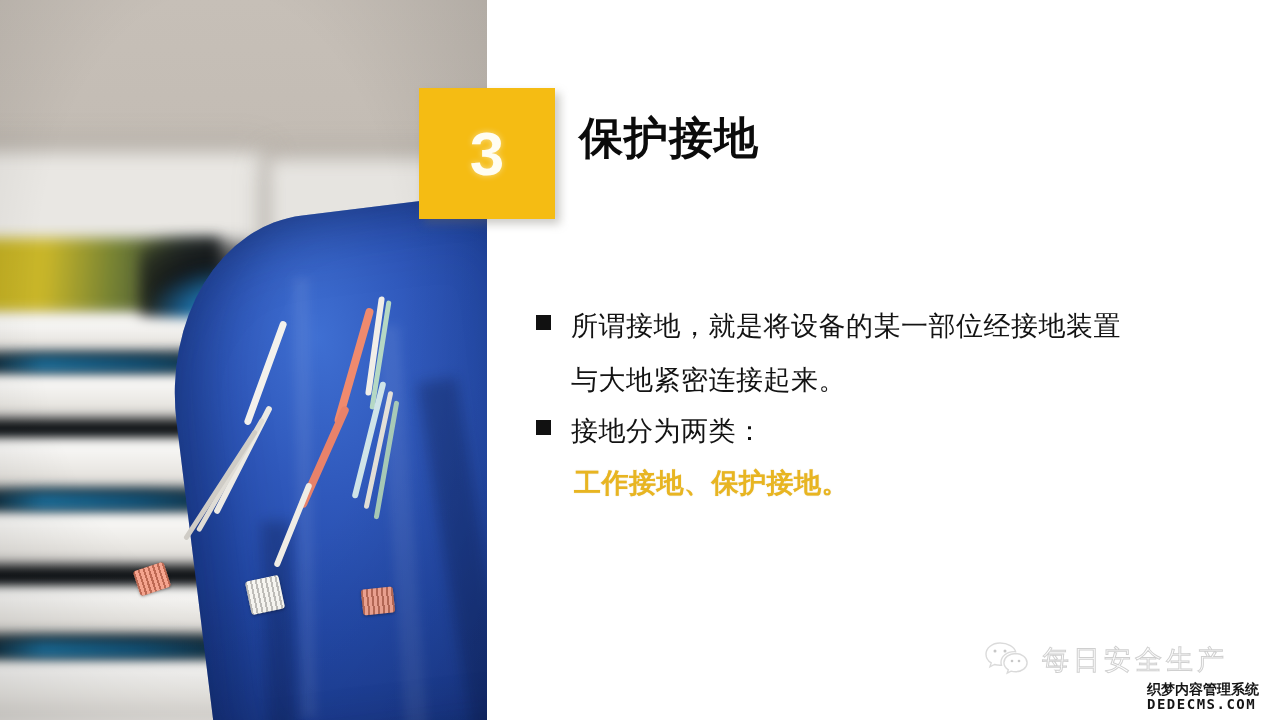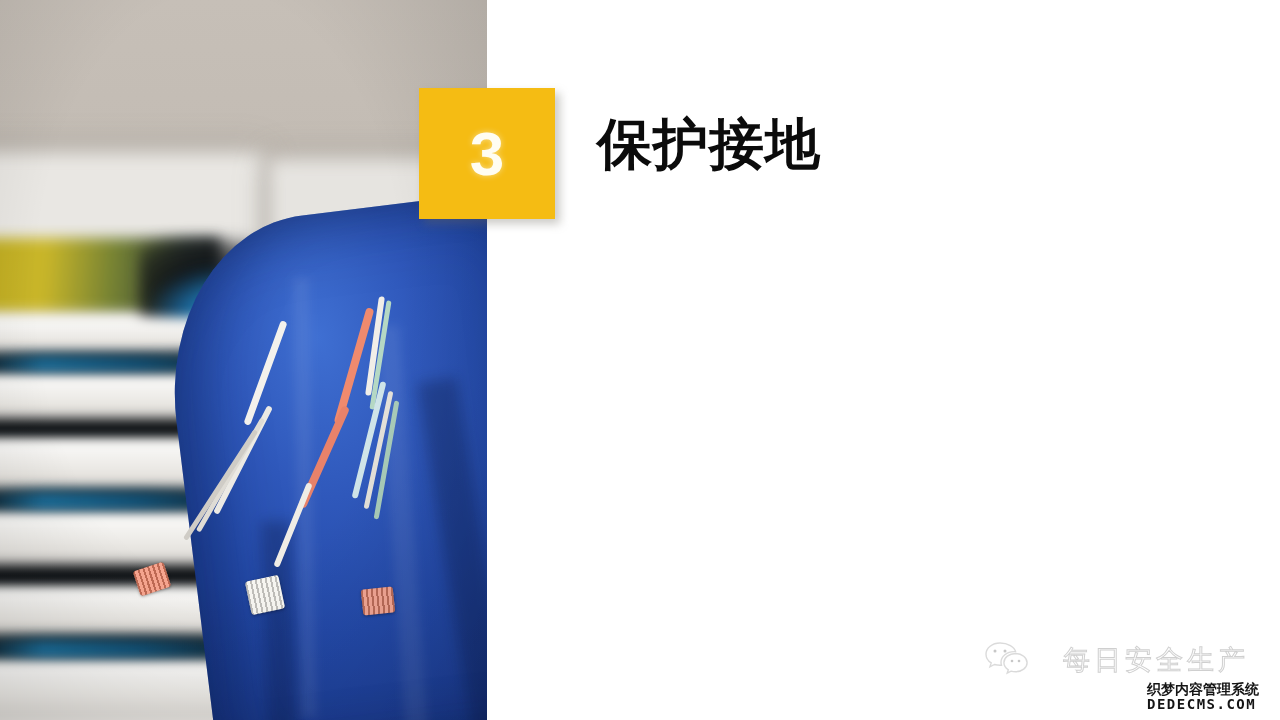--- a/index.html
+++ b/index.html
@@ -197,23 +197,23 @@
     font-size: 62px;
     font-weight: bold;
     line-height: 1;
     font-family: "Liberation Sans", "DejaVu Sans", sans-serif;
     text-shadow: 0 0 6px rgba(255,255,255,.5);
   }
 
   
   .title {
     position: absolute;
-    left: 597px;
+    left: 579px;
     top: 114px;
-    font-size: 55px;
+    font-size: 44px;
     font-weight: bold;
     color: #0b0b0b;
     letter-spacing: 1px;
     line-height: 1.1;
     white-space: nowrap;
     font-family: "DejaVu Sans", "Liberation Sans", sans-serif;
   }
 
   
   .body {
@@ -273,21 +273,20 @@
     opacity: .55;
   }
   .wm-wechat-icon { display: block; }
   .wm-wechat-text {
     font-size: 27px;
     letter-spacing: 4px;
     color: #ffffff;
     font-family: "DejaVu Sans", "Liberation Sans", sans-serif;
     -webkit-text-stroke: 1px #a9a9a9;
     text-shadow: 1px 1px 0 rgba(255,255,255,.9);
-    margin-left: 21px;
   }
   .wm-dede {
     position: absolute;
     left: 1147px;
     top: 682px;
     text-align: left;
     line-height: 1.05;
   }
   .wm-dede-cn {
     font-size: 14px;
@@ -370,20 +369,35 @@
     <div class="photo-vignette"></div>
   </div>
 
   <div class="badge-shadow"></div>
   <div class="badge">
     <span class="badge-number">3</span>
   </div>
 
   <div class="title">保护接地</div>
 
+  <div class="body">
+
+    <div class="bullet-line">
+      <span class="bullet-mark"></span>
+      <span class="bullet-text"> 所谓接地，就是将设备的某一部位经接地装置</span>
+    </div>
+    <div class="cont-line">与大地紧密连接起来。</div>
+
+    <div class="bullet-line">
+      <span class="bullet-mark"></span>
+      <span class="bullet-text">接地分为两类：</span>
+    </div>
+    <div class="highlight-line">工作接地、保护接地。</div>
+
+  </div>
 
   <div class="wm-wechat">
     <span class="wm-wechat-icon">
       <svg width="46" height="36" viewBox="0 0 46 36" fill="none">
         <path d="M16 3C8.3 3 2 8.0 2 14.2c0 3.5 2.0 6.6 5.2 8.7l-1.3 4.0 4.6-2.4c1.7.5 3.6.8 5.5.8.5 0 1 0 1.5-.06-.3-.9-.5-1.9-.5-2.9 0-5.9 5.9-10.7 13.2-10.7.5 0 1 .02 1.4.07C30.5 7.0 24.0 3 16 3z" stroke="#bdbdbd" stroke-width="1.4" fill="#ffffff"></path>
         <circle cx="11" cy="11" r="1.5" fill="#9a9a9a"></circle>
         <circle cx="21" cy="11" r="1.5" fill="#9a9a9a"></circle>
         <path d="M31.5 13.5c-6.4 0-11.6 4.1-11.6 9.1 0 2.9 1.7 5.5 4.4 7.2l-1.1 3.4 3.9-2.0c1.4.4 2.9.6 4.4.6 6.4 0 11.6-4.1 11.6-9.1s-5.2-9.2-11.6-9.2z" stroke="#bdbdbd" stroke-width="1.4" fill="#ffffff"></path>
         <circle cx="28" cy="21" r="1.3" fill="#9a9a9a"></circle>
         <circle cx="35" cy="21" r="1.3" fill="#9a9a9a"></circle>

